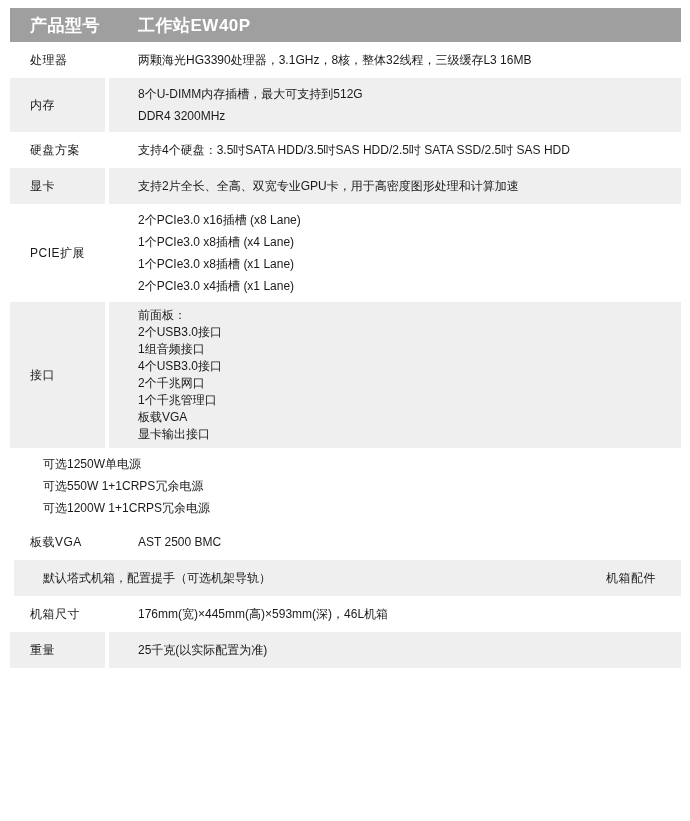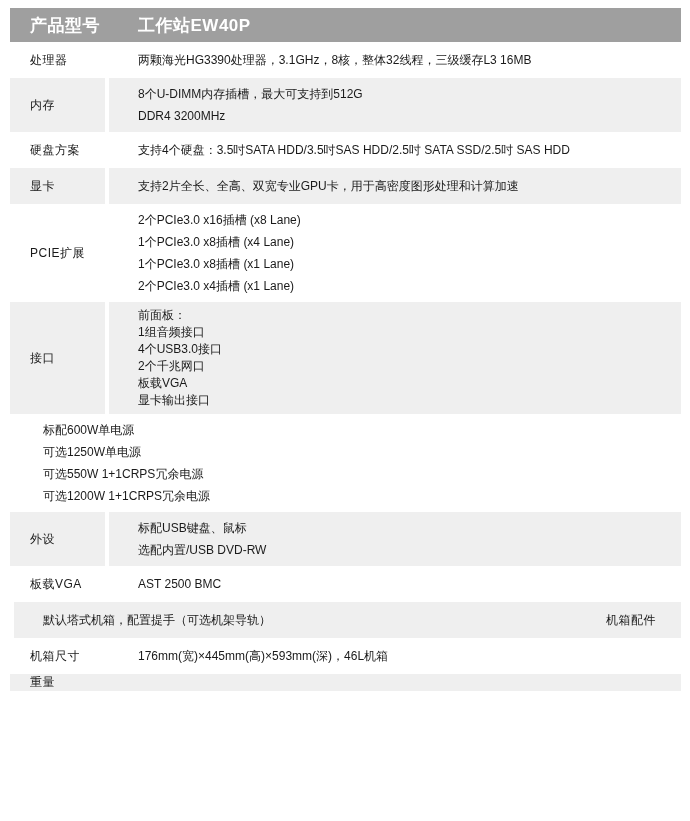--- a/index.html
+++ b/index.html
@@ -103,40 +103,34 @@
           <div class="line">2个PCIe3.0 x16插槽 (x8 Lane)</div>
           <div class="line">1个PCIe3.0 x8插槽 (x4 Lane)</div>
           <div class="line">1个PCIe3.0 x8插槽 (x1 Lane)</div>
           <div class="line">2个PCIe3.0 x4插槽 (x1 Lane)</div>
         </div>
       </div>
       <div class="row alt multi tight">
         <div class="cell label">接口</div>
         <div class="cell value">
           <div class="line">前面板：</div>
+          <div class="line">2个USB3.0接口</div>
           <div class="line">1组音频接口</div>
           <div class="line">4个USB3.0接口</div>
           <div class="line">2个千兆网口</div>
+          <div class="line">1个千兆管理口</div>
           <div class="line">板载VGA</div>
           <div class="line">显卡输出接口</div>
         </div>
       </div>
       <div class="row multi">
         <div class="cell value">
-          <div class="line">标配600W单电源</div>
           <div class="line">可选1250W单电源</div>
           <div class="line">可选550W 1+1CRPS冗余电源</div>
           <div class="line">可选1200W 1+1CRPS冗余电源</div>
-        </div>
-      </div>
-      <div class="row alt multi">
-        <div class="cell label">外设</div>
-        <div class="cell value">
-          <div class="line">标配USB键盘、鼠标</div>
-          <div class="line">选配内置/USB DVD-RW</div>
         </div>
       </div>
       <div class="row">
         <div class="cell label">板载VGA</div>
         <div class="cell value">
           <div class="line">AST 2500 BMC</div>
         </div>
       </div>
       <div class="row alt">
         <div class="cell value">
@@ -145,15 +139,18 @@
         <div class="cell label">机箱配件</div>
       </div>
       <div class="row">
         <div class="cell label">机箱尺寸</div>
         <div class="cell value">
           <div class="line">176mm(宽)×445mm(高)×593mm(深)，46L机箱</div>
         </div>
       </div>
       <div class="row alt">
         <div class="cell label">重量</div>
+        <div class="cell value">
+          <div class="line">25千克(以实际配置为准)</div>
+        </div>
       </div>
     </div>
 </div>
 
 </body></html>

